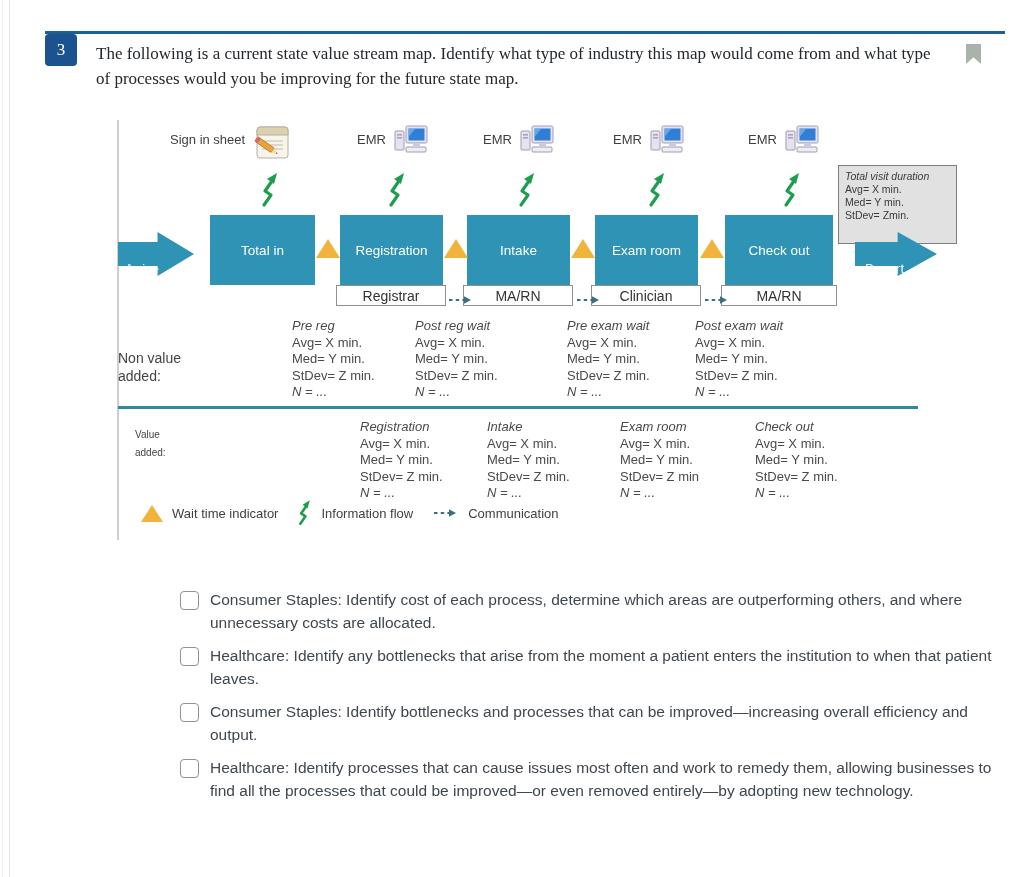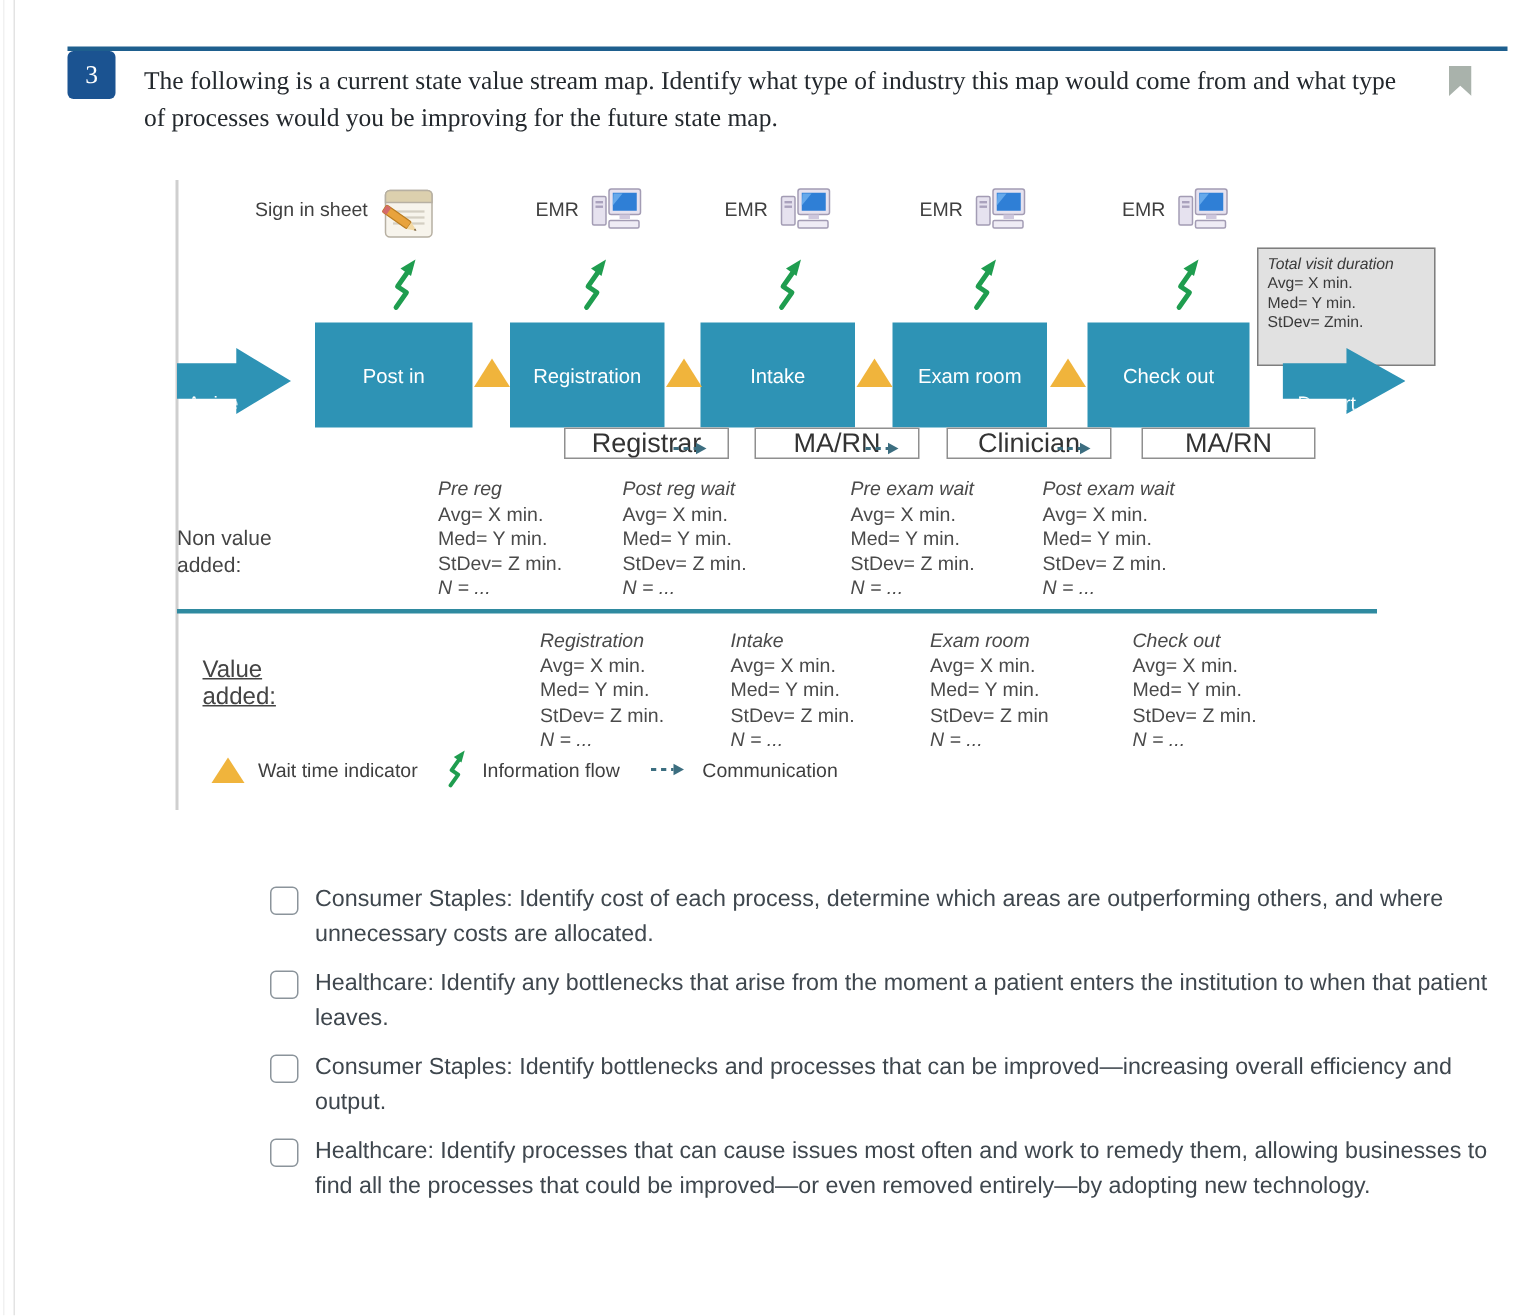--- a/index.html
+++ b/index.html
@@ -44,42 +44,42 @@
 
   .pbox{
     position:absolute;top:97px;height:70px;background:var(--teal,#2e93b5);color:#fff;
     display:flex;align-items:center;justify-content:center;font-size:13.5px;
   }
   .p1{left:95px;width:105px;} .p2{left:225px;width:103px;} .p3{left:352px;width:103px;}
   .p4{left:480px;width:103px;} .p5{left:610px;width:108px;}
 
   .rolebox{
     position:absolute;top:167px;height:21px;background:#fff;border:1px solid #8f8f8f;
-    display:flex;align-items:center;justify-content:center;font-size:18px;color:#333;box-sizing:border-box;margin-left:40px;
+    display:flex;align-items:center;justify-content:center;font-size:14px;color:#333;box-sizing:border-box;
   }
   .r2{left:221px;width:110px;} .r3{left:348px;width:110px;} .r4{left:476px;width:110px;} .r5{left:606px;width:116px;}
 
   .tri{position:absolute;top:121px;width:0;height:0;
     border-left:12px solid transparent;border-right:12px solid transparent;
     border-bottom:19px solid var(--gold,#f0b43c);}
   .t1{left:201px;} .t2{left:329px;} .t3{left:456px;} .t4{left:585px;}
 
   .block-arrow{
     position:absolute;top:114px;height:44px;background:var(--teal,#2e93b5);color:#fff;font-size:13px;
     display:flex;align-items:flex-end;
     clip-path:polygon(0 23%,52% 23%,52% 0,100% 50%,52% 100%,52% 77%,0 77%);
   }
   .arrive{left:3px;width:76px;padding-left:7px;box-sizing:border-box;}
   .depart{left:740px;width:82px;padding-left:10px;box-sizing:border-box;}
 
   .comm{position:absolute;top:173px;}
   .c1{left:333px;} .c2{left:461px;} .c3{left:589px;}
 
   .nva-label{position:absolute;left:3px;top:231px;font-size:14px;line-height:18px;color:#444;white-space:pre-line;}
-  .va-label{position:absolute;left:20px;top:320px;font-size:16px;line-height:18px;color:#444;white-space:pre-line;text-decoration:underline;}
+  .va-label{position:absolute;left:20px;top:308px;font-size:10px;line-height:18px;color:#444;white-space:pre-line;}
 
   .stat-cols{position:absolute;left:0;width:832px;}
   .nva-cols{top:200px;height:88px;}
   .va-cols{top:301px;height:88px;}
   .stat-col{position:absolute;top:0;font-size:13px;line-height:16.5px;color:#4a4a4a;}
   .nva-cols div.stat-col:nth-of-type(1){left:177px;}
   .nva-cols div.stat-col:nth-of-type(2){left:300px;}
   .nva-cols div.stat-col:nth-of-type(3){left:452px;}
   .nva-cols div.stat-col:nth-of-type(4){left:580px;}
   .va-cols div.stat-col:nth-of-type(1){left:245px;}
@@ -227,21 +227,21 @@
       <div class="t">Total visit duration</div>
       <div>Avg= X min.</div>
       <div>Med= Y min.</div>
       <div>StDev= Zmin.</div>
     </div>
 
     <div class="block-arrow arrive">
         <span>Arrive</span>
       </div>
     <div class="pbox p1">
-        <span>Post in</span>
+        <span>Total in</span>
       </div>
     <div class="pbox p2">
         <span>Registration</span>
       </div>
     <div class="pbox p3">
         <span>Intake</span>
       </div>
     <div class="pbox p4">
         <span>Exam room</span>
       </div>

